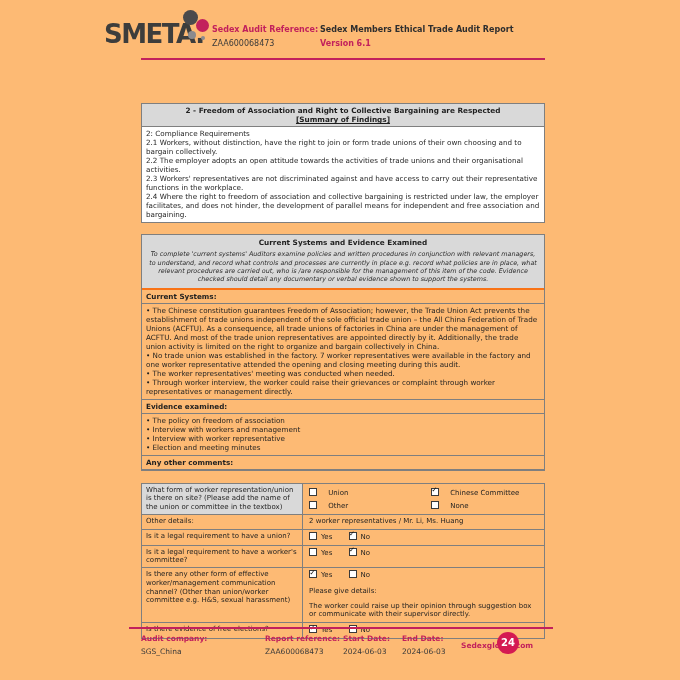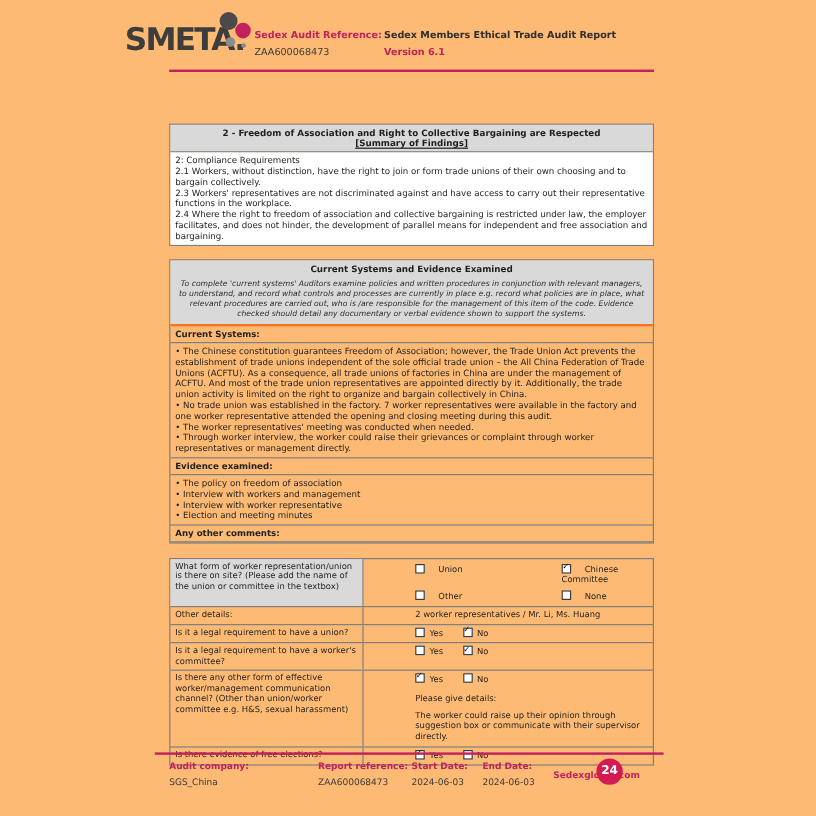--- a/index.html
+++ b/index.html
@@ -41,21 +41,21 @@
   .gray-head .t { text-align:center; font-weight:bold; font-size:7.3px; margin-bottom:3px; }
   .gray-head .note { font-style:italic; font-size:6.4px; line-height:1.3; text-align:center; color:#2a2a2a; }
   .row-label { font-weight:bold; padding:2px 4px; border-bottom:1px solid #7f7f7f; }
   .row-body  { padding:2px 4px 3px 4px; border-bottom:1px solid #7f7f7f; }
   .row-body.last { border-bottom:none; }
   .bullet { margin:0; }
   .bullet::before { content:"• "; }
 
   
   .tbl3 { margin-top:12px; }
-  .trow { display:flex; border-bottom:1px solid #7f7f7f;gap:37px; }
+  .trow { display:flex; border-bottom:1px solid #7f7f7f; }
   .trow:last-child { border-bottom:none; }
   .tq { width:152px; flex-shrink:0; padding:2px 4px; border-right:1px solid #7f7f7f; font-size:7px; }
   .tq.shaded { background:#d9d9d9; }
   .ta { flex:1; padding:2px 6px 3px 6px; font-size:7px; }
 
   .cb { display:inline-block; width:6px; height:6px; border:1px solid #3a3a3a;
         vertical-align:-1px; margin-right:4px; background:#fff; position:relative; }
   .cb.checked::after { content:"✓"; position:absolute; left:-0.5px; top:-1.5px;
         font-size:7px; line-height:7px; color:#111; }
   .opt-grid { display:grid; grid-template-columns:122px 1fr; row-gap:4px; padding-top:2px; }
@@ -106,20 +106,21 @@
   <div class="content">
 
     <div class="box">
       <div class="box-header">
         <span>2 - Freedom of Association and Right to Collective Bargaining are Respected</span>
         <span class="subtitle">[Summary of Findings]</span>
       </div>
       <div class="box-body">
         <p>2: Compliance Requirements</p>
         <p>2.1 Workers, without distinction, have the right to join or form trade unions of their own choosing and to bargain collectively.</p>
+        <p>2.2 The employer adopts an open attitude towards the activities of trade unions and their organisational activities.</p>
         <p>2.3 Workers' representatives are not discriminated against and have access to carry out their representative functions in the workplace.</p>
         <p>2.4 Where the right to freedom of association and collective bargaining is restricted under law, the employer facilitates, and does not hinder, the development of parallel means for independent and free association and bargaining.</p>
       </div>
     </div>
 
     <div class="box tbl2">
       <div class="gray-head">
         <div class="t">Current Systems and Evidence Examined</div>
         <div class="note">To complete 'current systems' Auditors examine policies and written procedures in conjunction with relevant managers, to understand, and record what controls and processes are currently in place e.g. record what policies are in place, what relevant procedures are carried out, who is /are responsible for the management of this item of the code. Evidence checked should detail any documentary or verbal evidence shown to support the systems.</div>
       </div>

